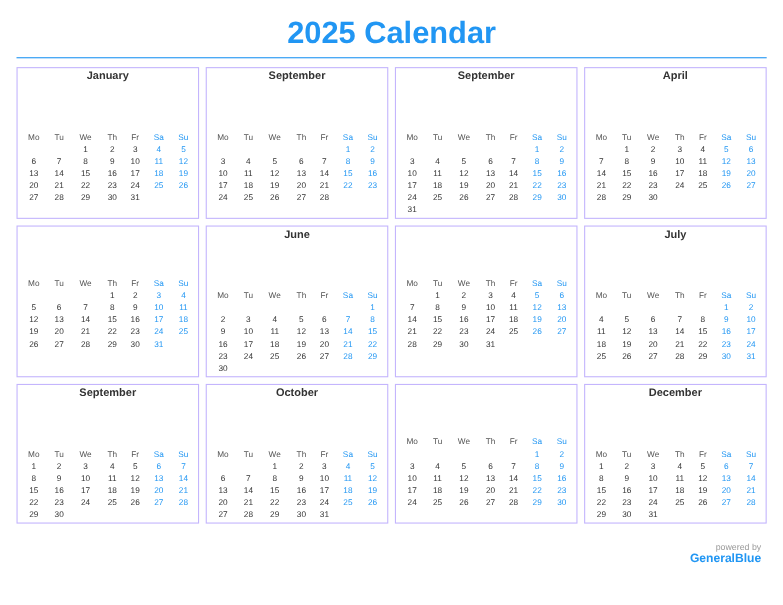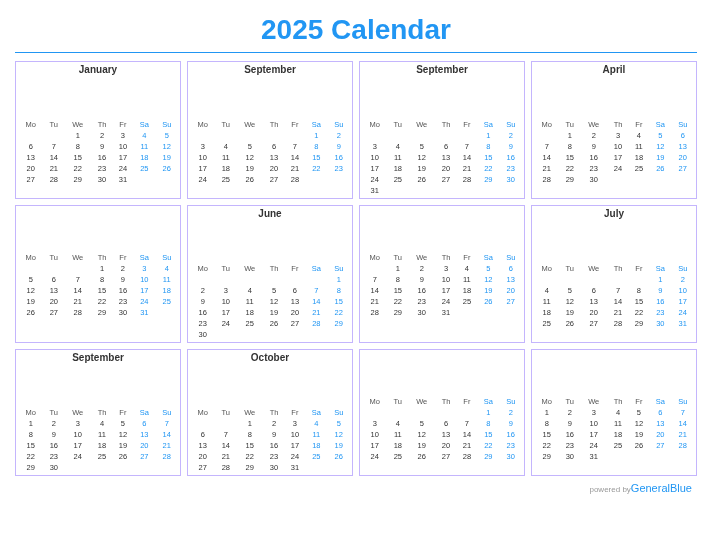--- a/index.html
+++ b/index.html
@@ -72,30 +72,31 @@
       align-items: center;
       margin-top: 6px;
       padding-right: 5px;
     }
     .footer-text {
       font-size: 8px;
       color: #999;
     }
     .footer-brand {
       font-size: 11px;
-      font-weight: normal;
+      font-weight: bold;
       color: #333;
     }
     .footer-brand span {
       color: #2196F3;
     }
     .footer-inner {
       display: flex;
-      flex-direction: row;
+      flex-direction: column;
       align-items: flex-end;
+      margin-top: 11px;
     }
   </style>
 </head>
 <body>
 
 <h1 class="main-title">2025 Calendar</h1>
 <div class="divider"></div>
 
 <div class="calendar-grid" id="calendar-grid">
     <div class="month-block">
@@ -800,20 +801,21 @@
             <td>26</td>
             <td>27</td>
             <td>28</td>
             <td class="sat">29</td>
             <td class="sun">30</td>
           </tr>
         </tbody>
       </table>
     </div>
     <div class="month-block">
+      <div class="month-title">December</div>
       <table class="month-table">
         <thead>
           <tr>
             <th>Mo</th>
             <th>Tu</th>
             <th>We</th>
             <th>Th</th>
             <th>Fr</th>
             <th style="color: rgb(33, 150, 243);">Sa</th>
             <th style="color: rgb(33, 150, 243);">Su</th>

